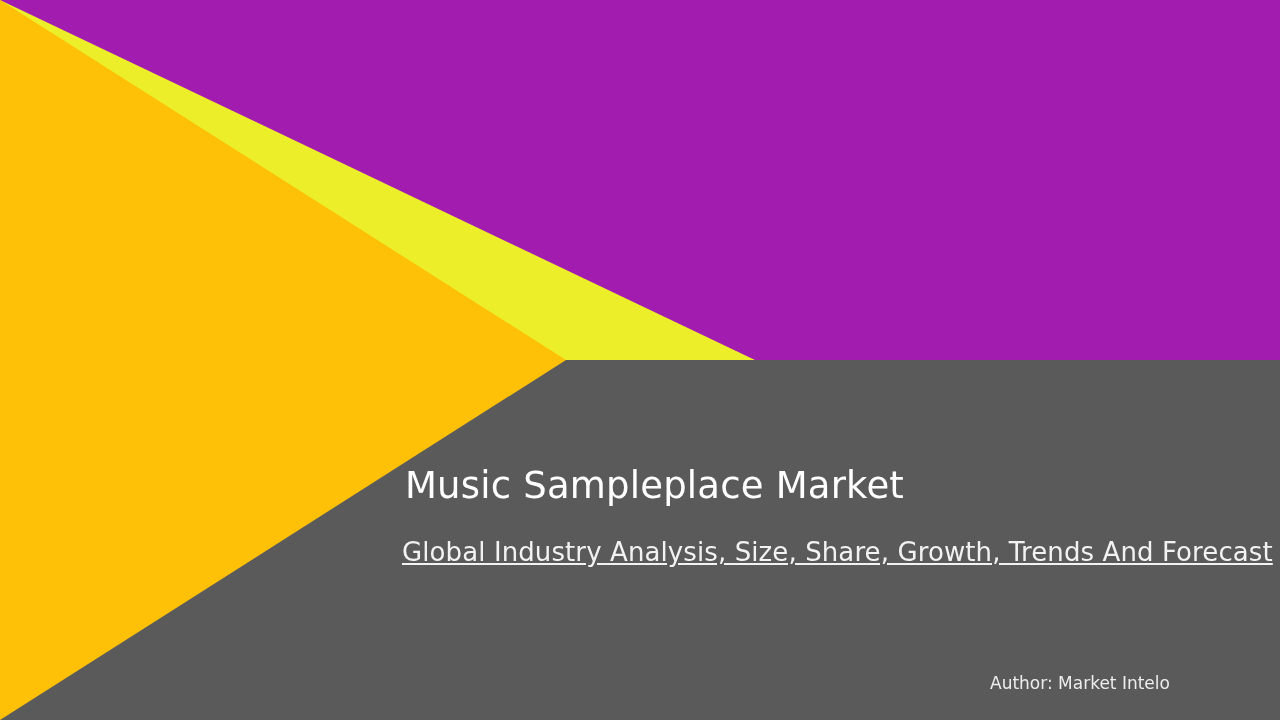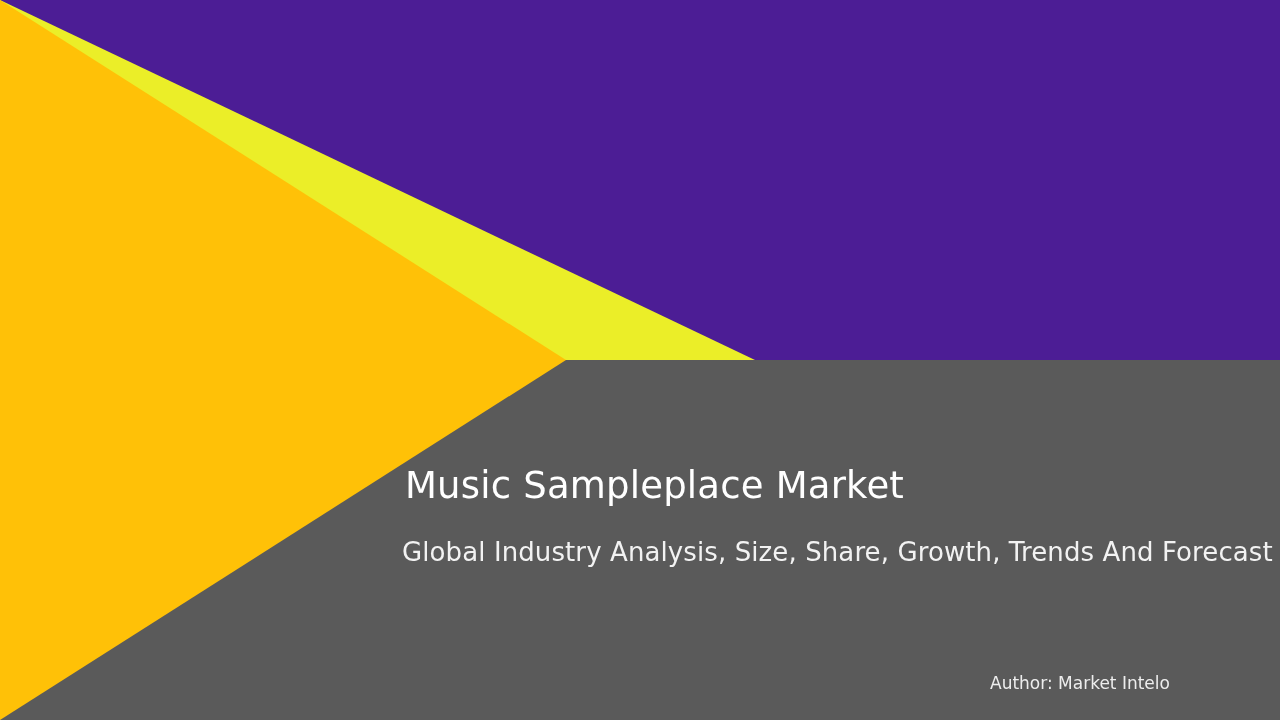--- a/index.html
+++ b/index.html
@@ -9,21 +9,21 @@
     width: 1280px;
     height: 720px;
     overflow: hidden;
     background: #ffffff;
   }
 
   #cover {
     position: relative;
     width: 1280px;
     height: 720px;
-    background: #4c1d95;
+    background: #a21caf;
     font-family: "DejaVu Sans", "Liberation Sans", sans-serif;
     overflow: hidden;
   }
 
   
   #shape-layer {
     position: absolute;
     left: 0;
     top: 0;
     width: 1280px;
@@ -61,20 +61,21 @@
     position: absolute;
     left: 402px;
     top: 178px;
     margin: 0;
     font-size: 26px;
     font-weight: 400;
     line-height: 1.15;
     color: #f2f2f2;
     letter-spacing: 0.1px;
     white-space: nowrap;
+    text-decoration: underline;
   }
 
   #report-author {
     position: absolute;
     left: 990px;
     top: 673px;
     margin: 0;
     font-size: 17px;
     font-weight: 400;
     line-height: 1.2;

